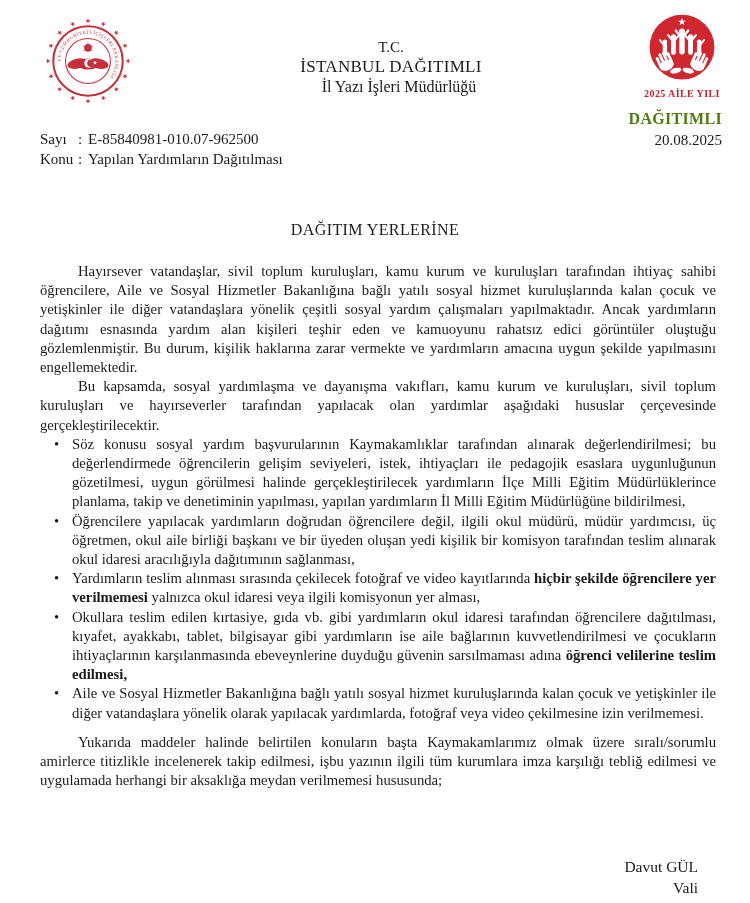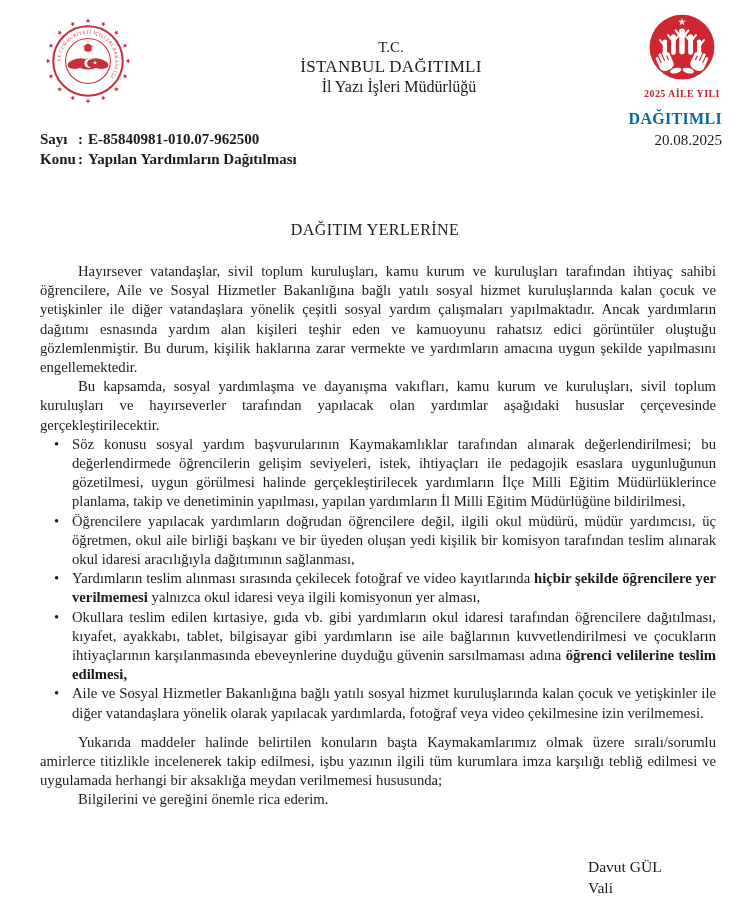--- a/index.html
+++ b/index.html
@@ -17,46 +17,46 @@
 
   .header-center { position:absolute; top:38px; left:16px; width:100%; text-align:center; }
   .hc-tc   { font-size:15px; line-height:18px; }
   .hc-org  { font-size:17px; line-height:21px; letter-spacing:0.3px; }
   .hc-dept { font-size:16px; line-height:20px;margin-left:16px; }
 
   .family-wrap { position:absolute; left:633px; top:11px; width:98px; text-align:center; }
   .family-logo { display:block; margin:0 auto; width:90px; height:76px; }
   .family-label { color:#c4242e; font-weight:bold; font-size:10px; letter-spacing:0.4px; white-space:nowrap; margin-top:1px; }
 
-  .stamp { position:absolute; top:110px; right:28px; color:#0369a1; font-weight:bold; font-size:16px; letter-spacing:0.3px; }
+  .stamp { position:absolute; top:110px; right:28px; color:#4d7c0f; font-weight:bold; font-size:16px; letter-spacing:0.3px; }
   .date  { position:absolute; top:132px; right:28px; font-size:15px; }
 
   
-  .meta { position:absolute; top:130px; left:40px; font-size:15px; line-height:19.5px;font-weight:bold; }
+  .meta { position:absolute; top:130px; left:40px; font-size:15px; line-height:19.5px; }
   .meta-label { display:inline-block; width:38px; }
   .meta-colon { display:inline-block; width:10px; }
 
   
   .doc-heading { position:absolute; top:221px; left:0; width:100%; text-align:center; font-size:16px; letter-spacing:0.4px; }
 
   
   .body-block {
     position:absolute; top:262px; left:40px; right:34px;
     font-size:14.7px; line-height:19.2px; text-align:justify;
   }
   .para { margin:0; text-indent:38px; }
   ul.points { margin:0; padding:0 0 0 12px; list-style:none; }
   ul.points li { position:relative; padding-left:20px; }
   ul.points li::before { content:"\2022"; position:absolute; left:2px; top:0; }
   .bold-seg { font-weight:bold; }
   .closing-1 { margin:10px 0 0 0; text-indent:38px; }
   .closing-2 { margin:0; text-indent:38px; text-align:left; }
 
   
-  .signature { position:absolute; top:856px; right:52px; text-align:left; font-size:15.5px; line-height:21px; min-width:110px; }
+  .signature { position:absolute; top:856px; right:52px; text-align:right; font-size:15.5px; line-height:21px; min-width:110px; }
 </style>
 </head>
 <body>
 
 <div class="page">
 
   <svg class="seal" viewBox="0 0 100 100" aria-hidden="true">
     <defs>
       <polygon id="sealStar" points="0,-3 0.71,-0.97 2.85,-0.93 1.14,0.37 1.76,2.43 0,1.2 -1.76,2.43 -1.14,0.37 -2.85,-0.93 -0.71,-0.97"></polygon>
       <path id="sealTextCircle" d="M 19,50 A 31,31 0 1 1 81,50 A 31,31 0 1 1 19,50" fill="none"></path>
@@ -172,21 +172,20 @@
     <p class="para">Hayırsever vatandaşlar, sivil toplum kuruluşları, kamu kurum ve kuruluşları tarafından ihtiyaç sahibi öğrencilere, Aile ve Sosyal Hizmetler Bakanlığına bağlı yatılı sosyal hizmet kuruluşlarında kalan çocuk ve yetişkinler ile diğer vatandaşlara yönelik çeşitli sosyal yardım çalışmaları yapılmaktadır. Ancak yardımların dağıtımı esnasında yardım alan kişileri teşhir eden ve kamuoyunu rahatsız edici görüntüler oluştuğu gözlemlenmiştir. Bu durum, kişilik haklarına zarar vermekte ve yardımların amacına uygun şekilde yapılmasını engellemektedir.</p>
     <p class="para">Bu kapsamda, sosyal yardımlaşma ve dayanışma vakıfları, kamu kurum ve kuruluşları, sivil toplum kuruluşları ve hayırseverler tarafından yapılacak olan yardımlar aşağıdaki hususlar çerçevesinde gerçekleştirilecektir.</p>
     <ul class="points">
       <li><span>Söz konusu sosyal yardım başvurularının Kaymakamlıklar tarafından alınarak değerlendirilmesi; bu değerlendirmede öğrencilerin gelişim seviyeleri, istek, ihtiyaçları ile pedagojik esaslara uygunluğunun gözetilmesi, uygun görülmesi halinde gerçekleştirilecek yardımların İlçe Milli Eğitim Müdürlüklerince planlama, takip ve denetiminin yapılması, yapılan yardımların İl Milli Eğitim Müdürlüğüne bildirilmesi,</span><span class="bold-seg"></span><span></span></li>
       <li><span>Öğrencilere yapılacak yardımların doğrudan öğrencilere değil, ilgili okul müdürü, müdür yardımcısı, üç öğretmen, okul aile birliği başkanı ve bir üyeden oluşan yedi kişilik bir komisyon tarafından teslim alınarak okul idaresi aracılığıyla dağıtımının sağlanması,</span><span class="bold-seg"></span><span></span></li>
       <li><span>Yardımların teslim alınması sırasında çekilecek fotoğraf ve video kayıtlarında </span><span class="bold-seg">hiçbir şekilde öğrencilere yer verilmemesi</span><span> yalnızca okul idaresi veya ilgili komisyonun yer alması,</span></li>
       <li><span>Okullara teslim edilen kırtasiye, gıda vb. gibi yardımların okul idaresi tarafından öğrencilere dağıtılması, kıyafet, ayakkabı, tablet, bilgisayar gibi yardımların ise aile bağlarının kuvvetlendirilmesi ve çocukların ihtiyaçlarının karşılanmasında ebeveynlerine duyduğu güvenin sarsılmaması adına </span><span class="bold-seg">öğrenci velilerine teslim edilmesi,</span><span></span></li>
       <li><span>Aile ve Sosyal Hizmetler Bakanlığına bağlı yatılı sosyal hizmet kuruluşlarında kalan çocuk ve yetişkinler ile diğer vatandaşlara yönelik olarak yapılacak yardımlarda, fotoğraf veya video çekilmesine izin verilmemesi.</span><span class="bold-seg"></span><span></span></li>
     </ul>
     <p class="closing-1">Yukarıda maddeler halinde belirtilen konuların başta Kaymakamlarımız olmak üzere sıralı/sorumlu amirlerce titizlikle incelenerek takip edilmesi, işbu yazının ilgili tüm kurumlara imza karşılığı tebliğ edilmesi ve uygulamada herhangi bir aksaklığa meydan verilmemesi hususunda;</p>
-    <p class="closing-2">Bilgilerini ve gereğini önemle rica ederim.</p>
   </div>
 
   <div class="signature">
     <div>Davut GÜL</div>
     <div>Vali</div>
   </div>
 
 </div>
 
 </body></html>

